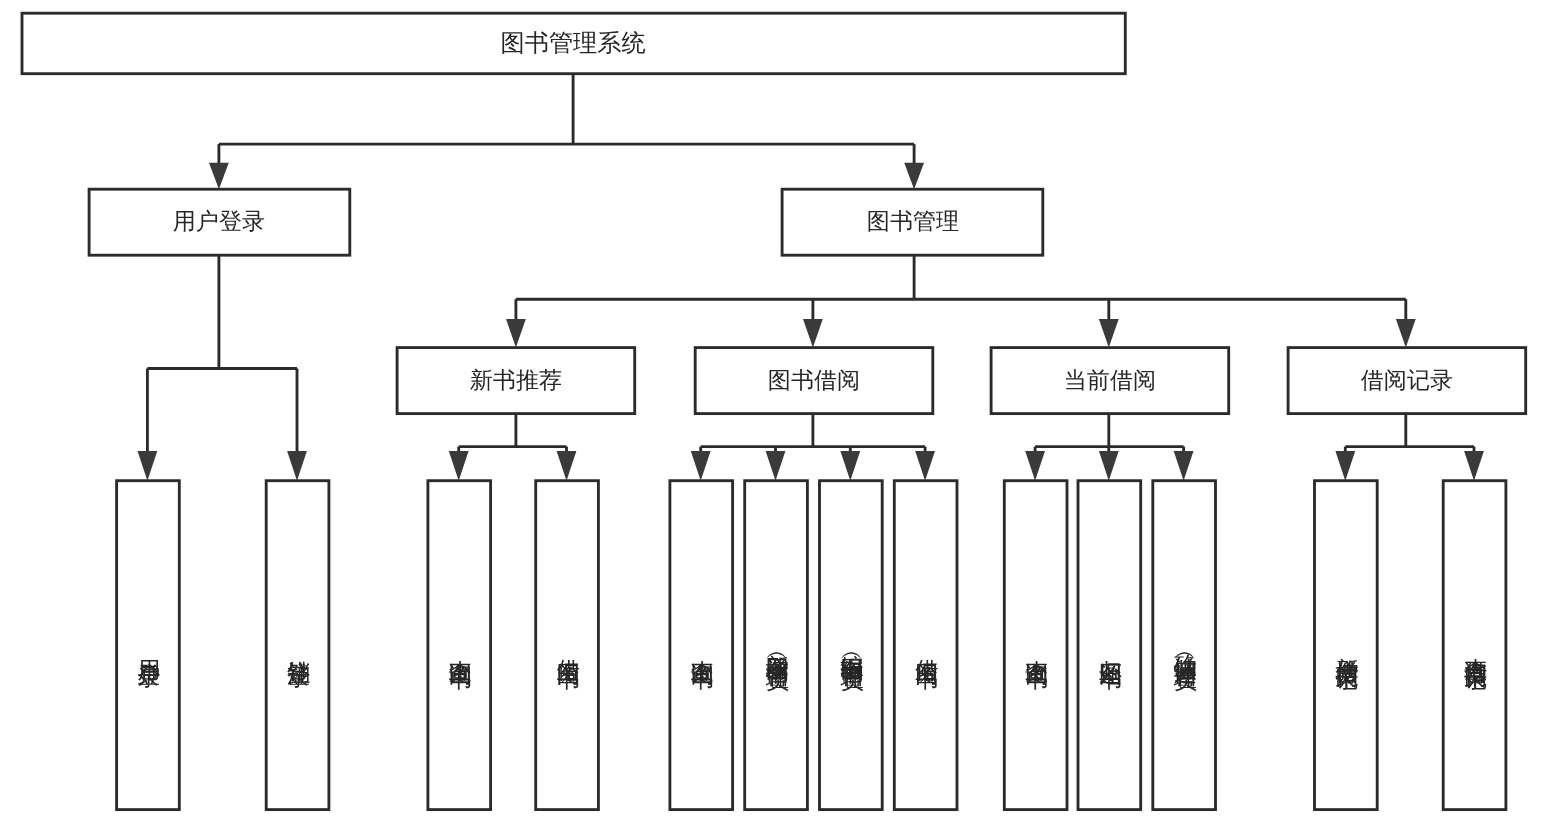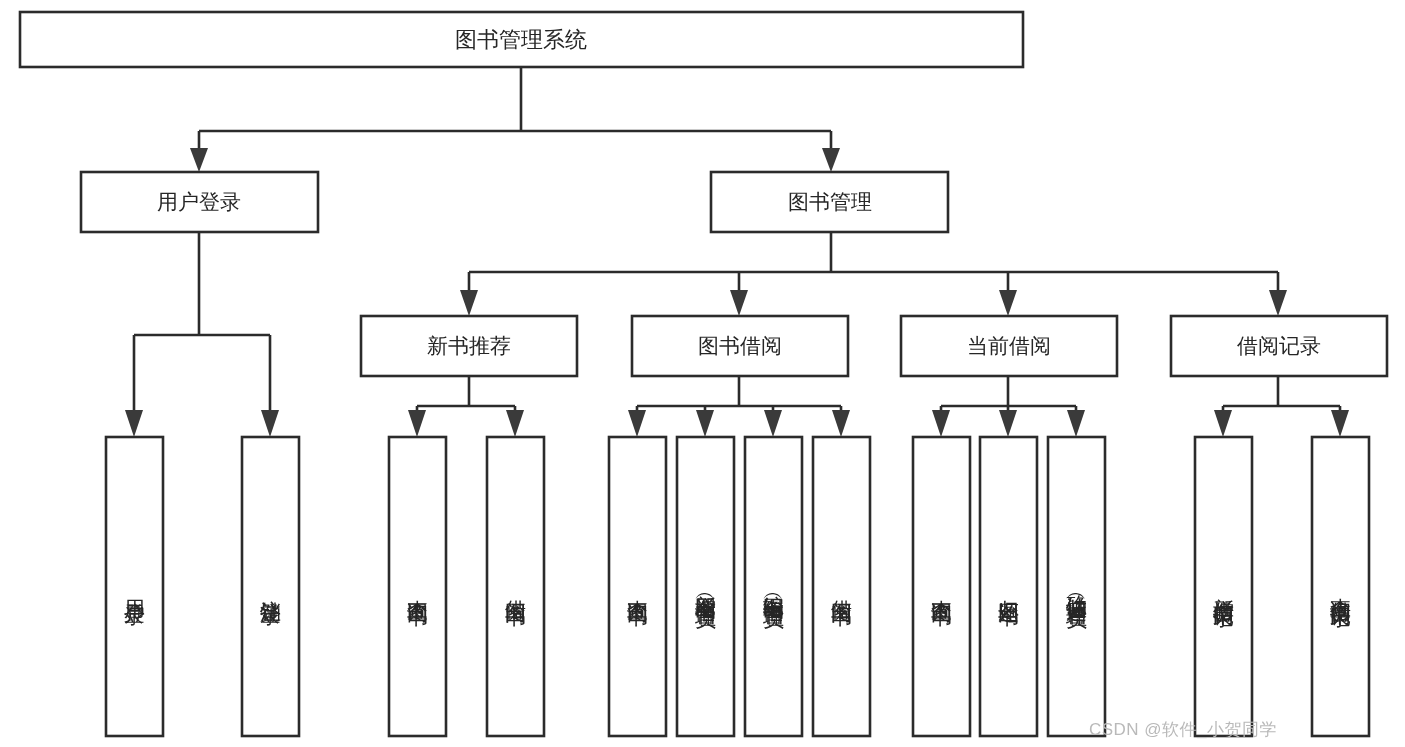--- a/index.html
+++ b/index.html
@@ -239,15 +239,14 @@
   <div class="vert-label" style="left:745px; top:437px; width:57px; height:299px;">编辑图书（管理员）</div>
   <div class="vert-label" style="left:813px; top:437px; width:57px; height:299px;">借阅图书</div>
 
   <div class="vert-label" style="left:913px; top:437px; width:57px; height:299px;">查询图书</div>
   <div class="vert-label" style="left:980px; top:437px; width:57px; height:299px;">归还图书</div>
   <div class="vert-label" style="left:1048px; top:437px; width:57px; height:299px;">确认归还（管理员）</div>
 
   <div class="vert-label" style="left:1195px; top:437px; width:57px; height:299px;">新增借阅记录</div>
   <div class="vert-label" style="left:1312px; top:437px; width:57px; height:299px;">查询借阅记录</div>
 
-  <div class="watermark">CSDN @软件_小贺同学</div>
 
 </div>
 
 </body></html>

